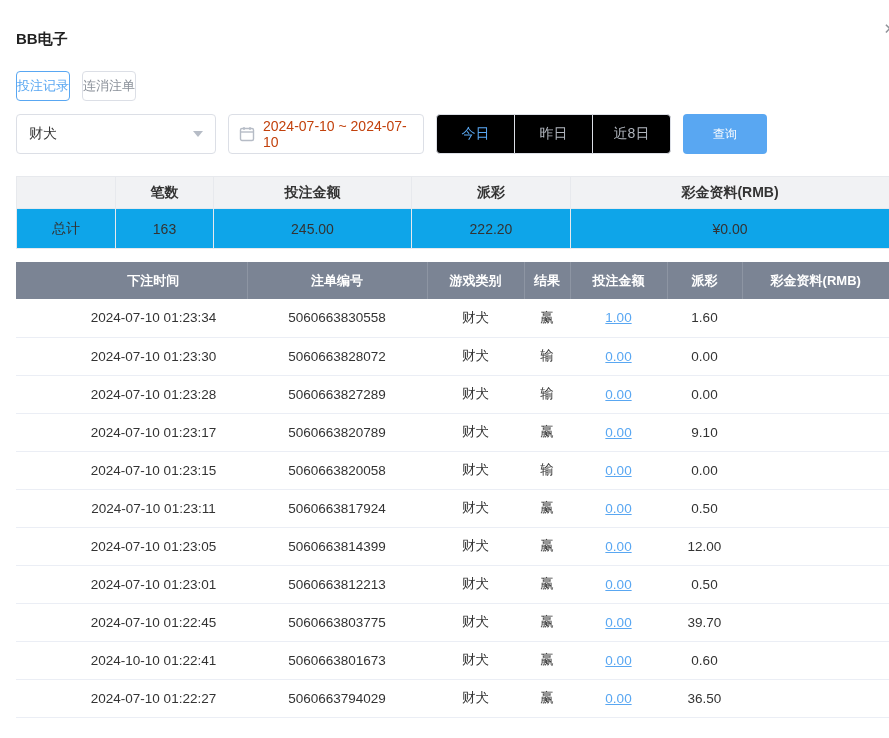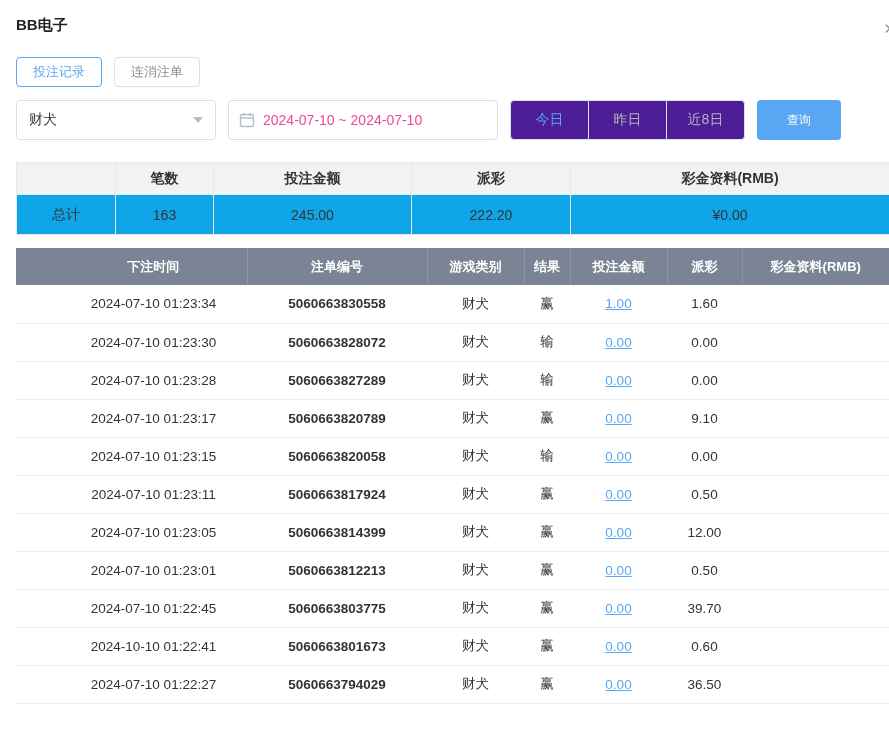--- a/index.html
+++ b/index.html
@@ -1,41 +1,41 @@
 <!DOCTYPE html>
 <html><head>
 <meta charset="utf-8">
 <style>
   * { margin:0; padding:0; box-sizing:border-box; }
   html,body { width:889px; height:738px; overflow:hidden; background:#fff;
     font-family:"Liberation Sans","DejaVu Sans",sans-serif; color:#333; }
   .page { position:relative; width:889px; height:738px; padding-left:16px; }
 
   
-  .hdr { display:flex; align-items:center; justify-content:space-between; padding-top:16px; }
+  .hdr { display:flex; align-items:center; justify-content:space-between; padding-top:30px; }
   .title { font-size:15px; font-weight:bold; color:#222; }
   .close { position:absolute; right:-7px; top:20px; color:#909399; font-size:15px; cursor:pointer; }
 
   
   .tabs { display:flex; gap:12px; margin-top:22px; }
-  .tab { height:30px; padding:0 16px; border:1px solid #dcdfe6; border-radius:4px; background:#fff;
+  .tab { height:30px; padding:0 0; border:1px solid #dcdfe6; border-radius:4px; background:#fff;
     font-size:13px; color:#8a9099; display:flex; align-items:center; cursor:pointer; }
   .tab.active { border-color:#59a7f2; color:#59a7f2; }
 
   
   .filters { display:flex; align-items:center; margin-top:13px; gap:12px; }
   .select { width:200px; height:40px; border:1px solid #dcdfe6; border-radius:4px; background:#fff;
     display:flex; align-items:center; justify-content:space-between; padding:0 12px; font-size:14px; color:#333; cursor:pointer; }
   .caret { width:0; height:0; border-left:5px solid transparent; border-right:5px solid transparent;
     border-top:6px solid #b6bcc6; }
-  .daterange { width:270px; height:40px; border:1px solid #dcdfe6; border-radius:4px; background:#fff;
-    display:flex; align-items:center; padding:0 10px; gap:8px; font-size:14px; color:#ec4899; cursor:text; }
+  .daterange { width:196px; height:40px; border:1px solid #dcdfe6; border-radius:4px; background:#fff;
+    display:flex; align-items:center; padding:0 10px; gap:8px; font-size:14px; color:#c2410c; cursor:text; }
   .cal-icon { width:16px; height:16px; flex:0 0 auto; }
   .btn-group { display:flex; }
-  .qbtn { height:40px; width:79px; border:1px solid #dcdfe6; background:#4c1d95; font-size:14px; color:#b0b5bd;
+  .qbtn { height:40px; width:79px; border:1px solid #dcdfe6; background:#000000; font-size:14px; color:#b0b5bd;
     margin-left:-1px; cursor:pointer; font-family:inherit; }
   .qbtn:first-child { border-radius:4px 0 0 4px; margin-left:0; }
   .qbtn:last-child { border-radius:0 4px 4px 0; }
   .qbtn.active { color:#59a7f2; position:relative; z-index:1; }
   .search-btn { height:40px; width:84px; background:#59a7f2; color:#fff; border:none; border-radius:4px;
     font-size:12px; cursor:pointer; font-family:inherit; }
 
   
   .summary { width:873px; margin-top:22px; border-collapse:collapse; table-layout:fixed; font-size:14px; }
   .summary th { background:#f1f2f4; font-weight:bold; color:#333; height:32px; border:1px solid #e7e9ed; border-left:none; }
@@ -43,21 +43,21 @@
   .summary td { background:#0ea5e9; height:40px; text-align:center; border:1px solid #e7e9ed; border-left:none; border-top:none; }
   .summary td:first-child { border-left:1px solid #e7e9ed; }
 
   
   .bet-table { width:873px; margin-top:13px; border-collapse:collapse; table-layout:fixed; font-size:13.5px; }
   .bet-table th { background:#7b8494; color:#fff; font-weight:bold; height:37px; font-size:13px;
     border-left:1px solid #8d95a3; }
   .bet-table th:first-child { border-left:none; }
   .bet-table td { height:38px; text-align:center; border-bottom:1px solid #ebeef5; color:#333; background:#fff; }
   .col-time   { width:231px;padding-left:44px; }
-  .col-order  { width:180px;font-weight:bold; }
+  .col-order  { width:180px; }
   .col-game   { width:97px; }
   .col-result { width:46px; }
   .col-bet    { width:97px; }
   .col-payout { width:75px; }
   .col-bonus  { width:147px; }
   .bet-link { color:#59a7f2; text-decoration:underline; cursor:pointer; }
 </style>
 </head>
 <body>
 

